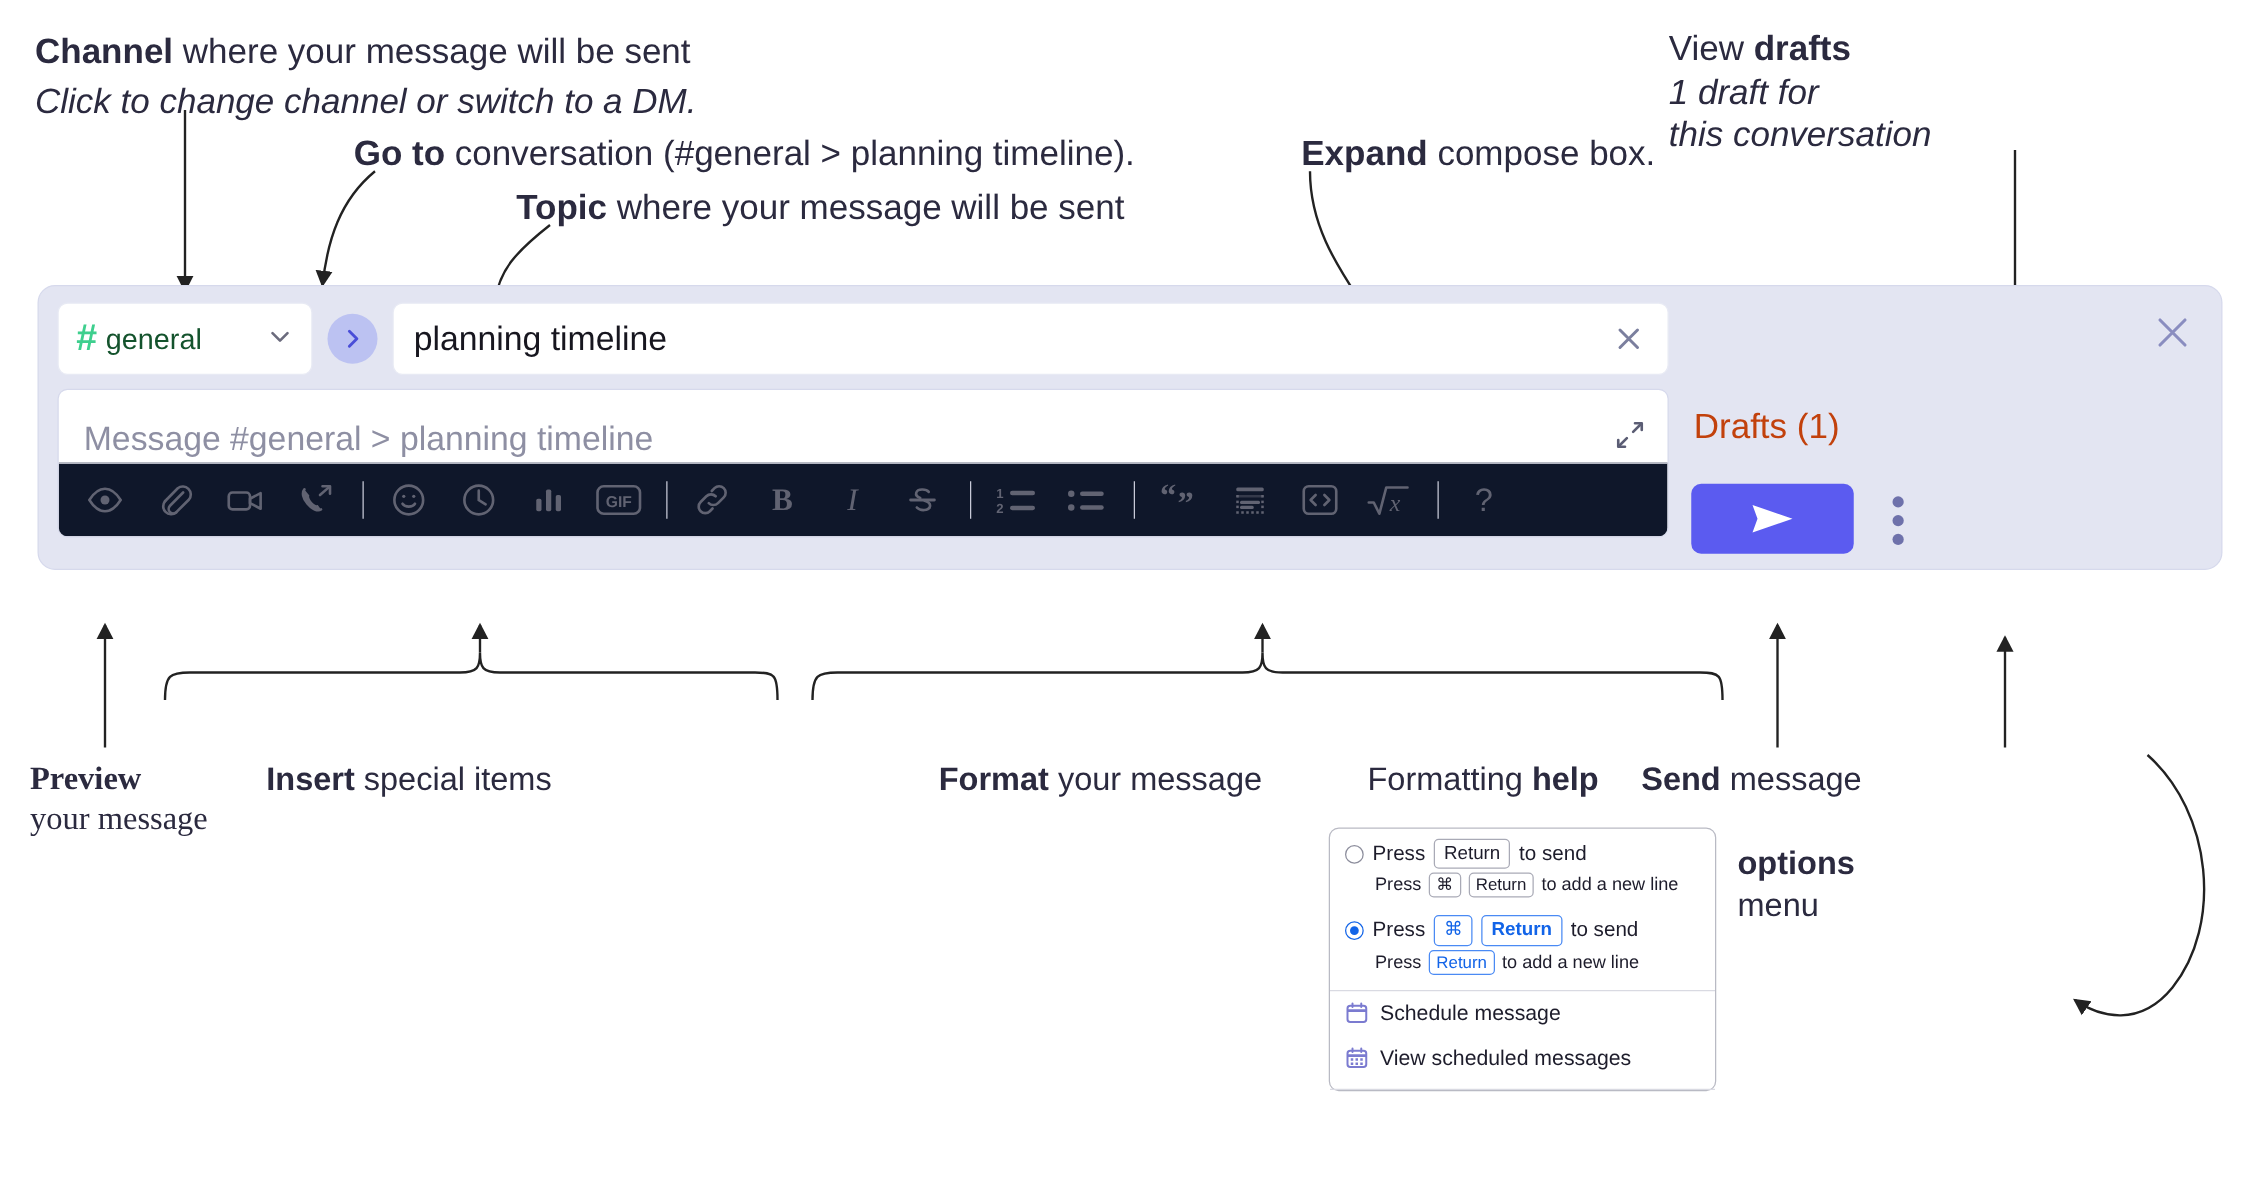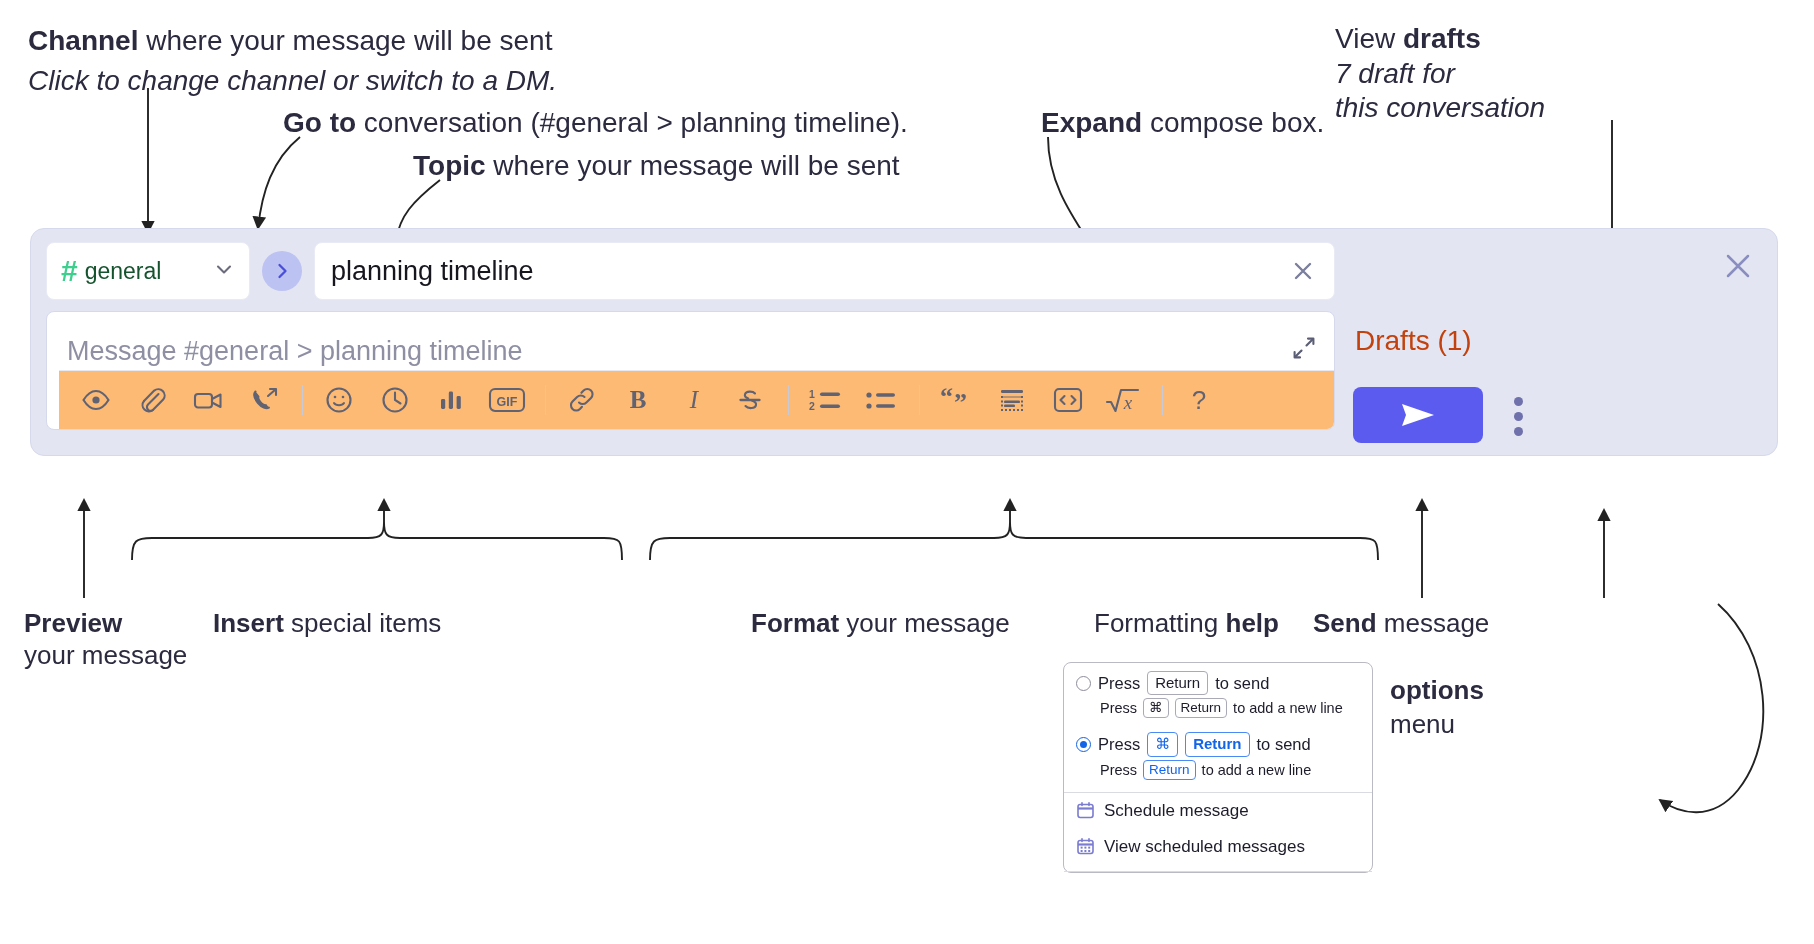--- a/index.html
+++ b/index.html
@@ -71,22 +71,22 @@
     height: 119px; position: relative; overflow: hidden;
   }
   .msg-placeholder {
     position: absolute; left: 20px; top: 24px;
     font-size: 27px; color: #8e8fa3;
   }
   .expand-icon { position: absolute; right: 16px; top: 22px; color: #5b5d74; }
 
   .toolbar {
     position: absolute; left: 0; right: 0; bottom: 0; height: 59px;
-    background: #fdba74; border-top: 1px solid #e7e9f2;
-    display: flex; align-items: center; padding: 0 14px; margin-left: 12px;
+    background: #0f172a; border-top: 1px solid #e7e9f2;
+    display: flex; align-items: center; padding: 0 14px;
   }
   .tb-icon {
     width: 46px; height: 44px; display: flex; align-items: center;
     justify-content: center; color: #616372; margin-right: 10px;
   }
   .tb-sep { width: 1px; height: 30px; background: #c8cad8; margin: 0 13px 0 5px; }
 
   
   #compose-right { position: absolute; right: 0; top: 0; width: 440px; height: 228px; }
   #panel-close { position: absolute; right: 22px; top: 20px; color: #8a8dc0; }
@@ -182,21 +182,21 @@
   <div class="anno a-lg" style="left:413px; top:149px; width:700px;">
     <b>Topic</b><span> where your message will be sent</span>
   </div>
 
   <div class="anno a-lg" style="left:1041px; top:106px; width:420px;">
     <b>Expand</b><span> compose box.</span>
   </div>
 
   <div class="anno a-lg" style="left:1335px; top:22px; width:480px;">
     <div><span>View </span><b>drafts</b></div>
-    <div><i>7 draft for</i></div>
+    <div><i>1 draft for</i></div>
     <div><i>this conversation</i></div>
   </div>
 
   <div id="compose-panel">
 
     <div id="compose-left">
 
       <div class="channel-row">
 
         <div class="channel-chip">
@@ -426,21 +426,21 @@
       </div>
 
       <div id="kebab">
         <span></span>
         <span></span>
         <span></span>
       </div>
     </div>
   </div>
 
-  <div class="anno a-md" style="left:24px; top:607px; width:230px;">
+  <div class="anno a-md" style="left:24px; top:607px; width:230px;font-family:Liberation Serif, serif;">
     <div><b>Preview</b></div>
     <div>your message</div>
   </div>
 
   <div class="anno a-md" style="left:213px; top:607px; width:520px;">
     <b>Insert</b><span> special items</span>
   </div>
 
   <div class="anno a-md" style="left:751px; top:607px; width:520px;">
     <b>Format</b><span> your message</span>

